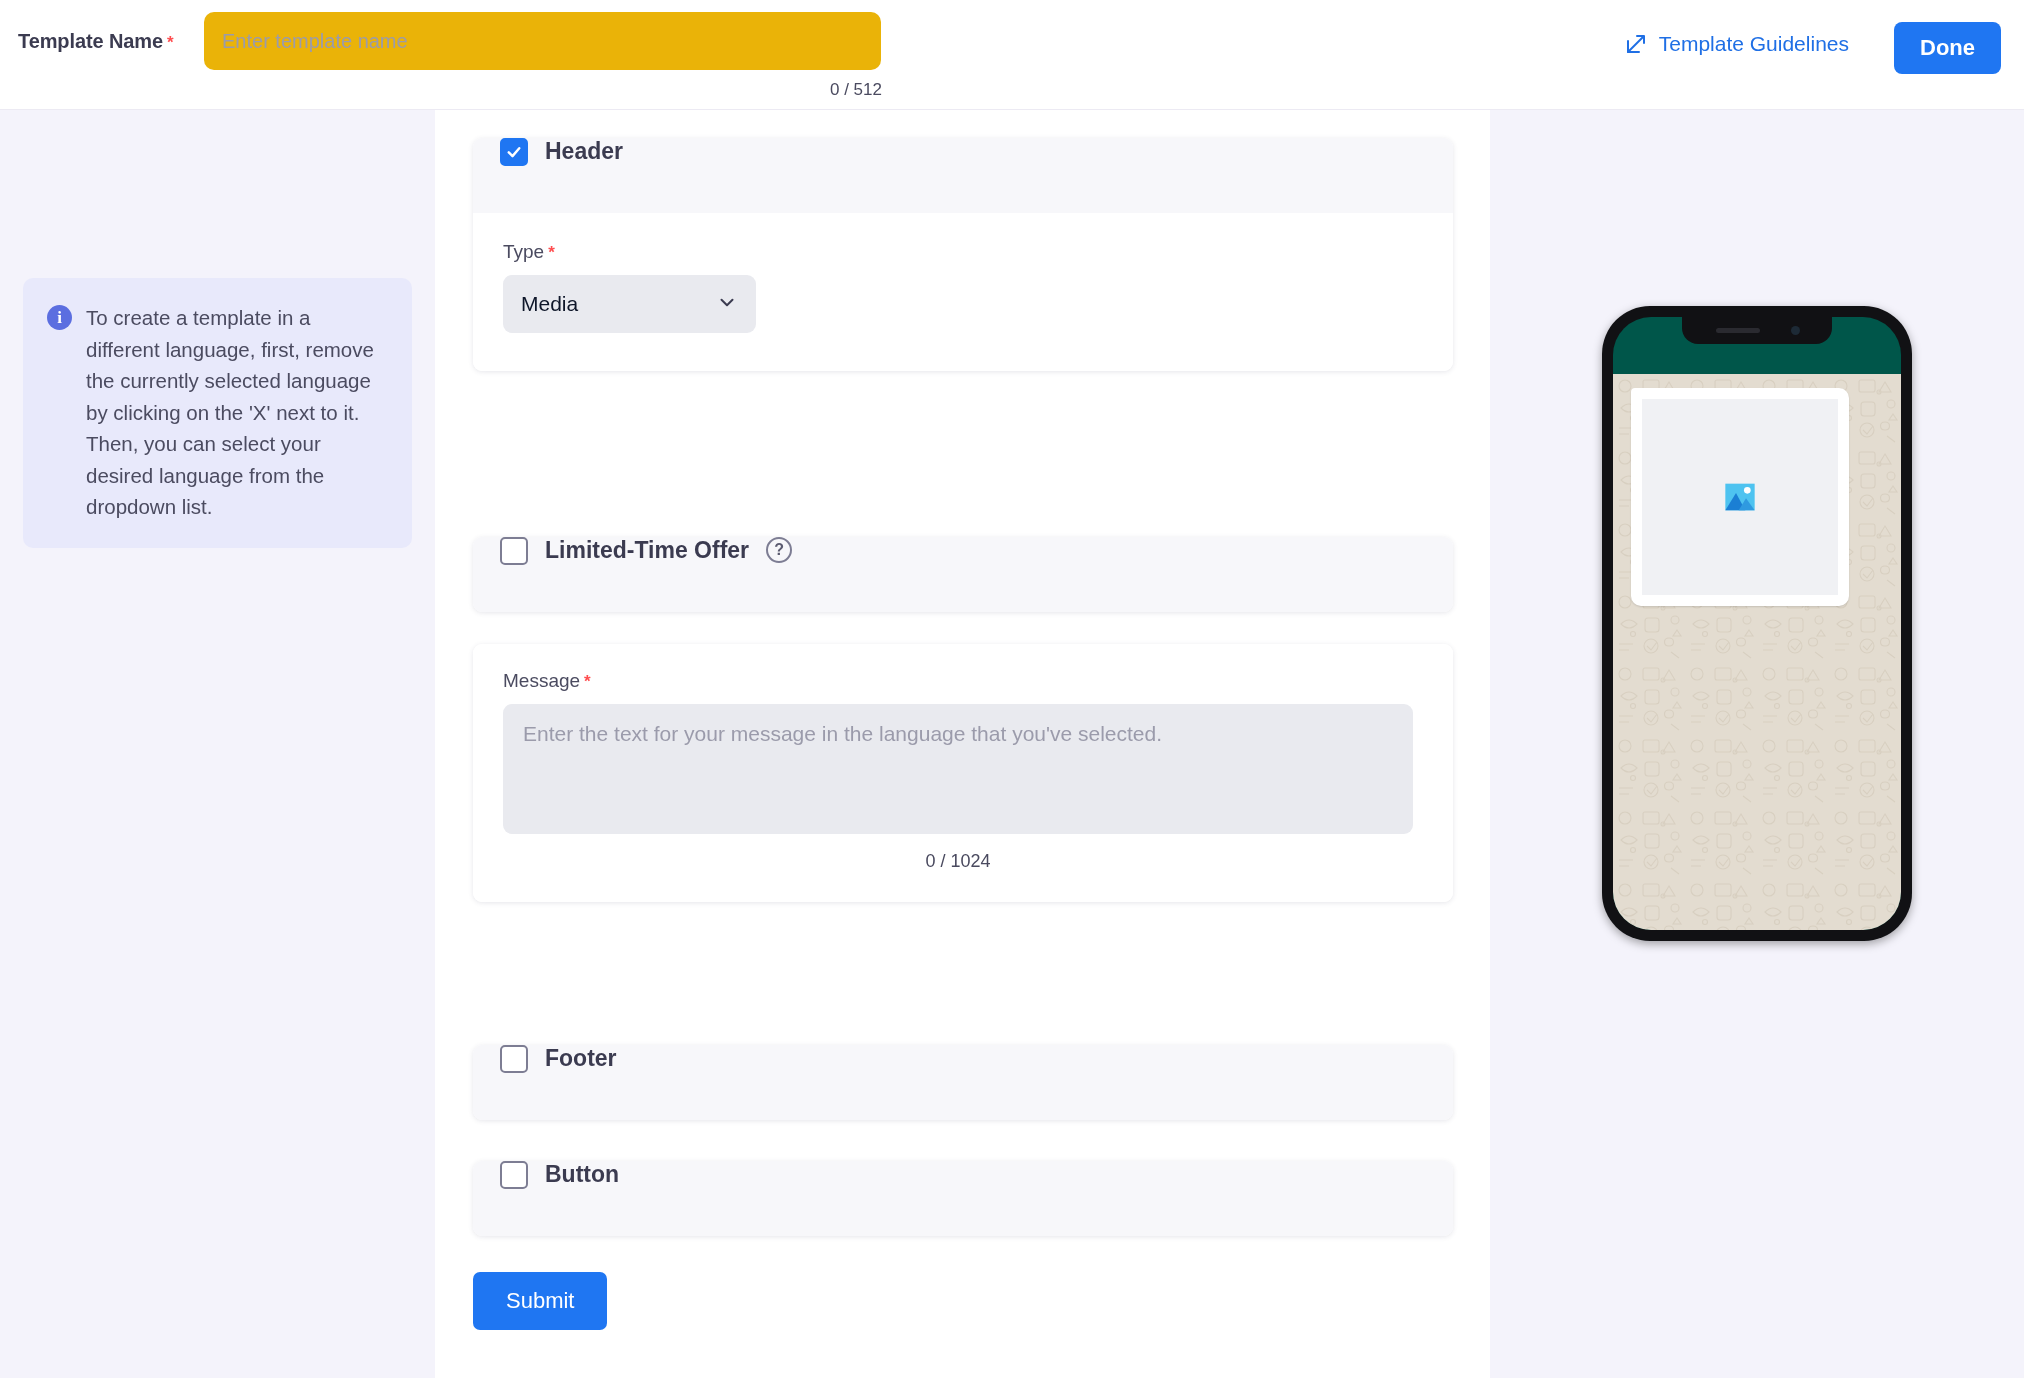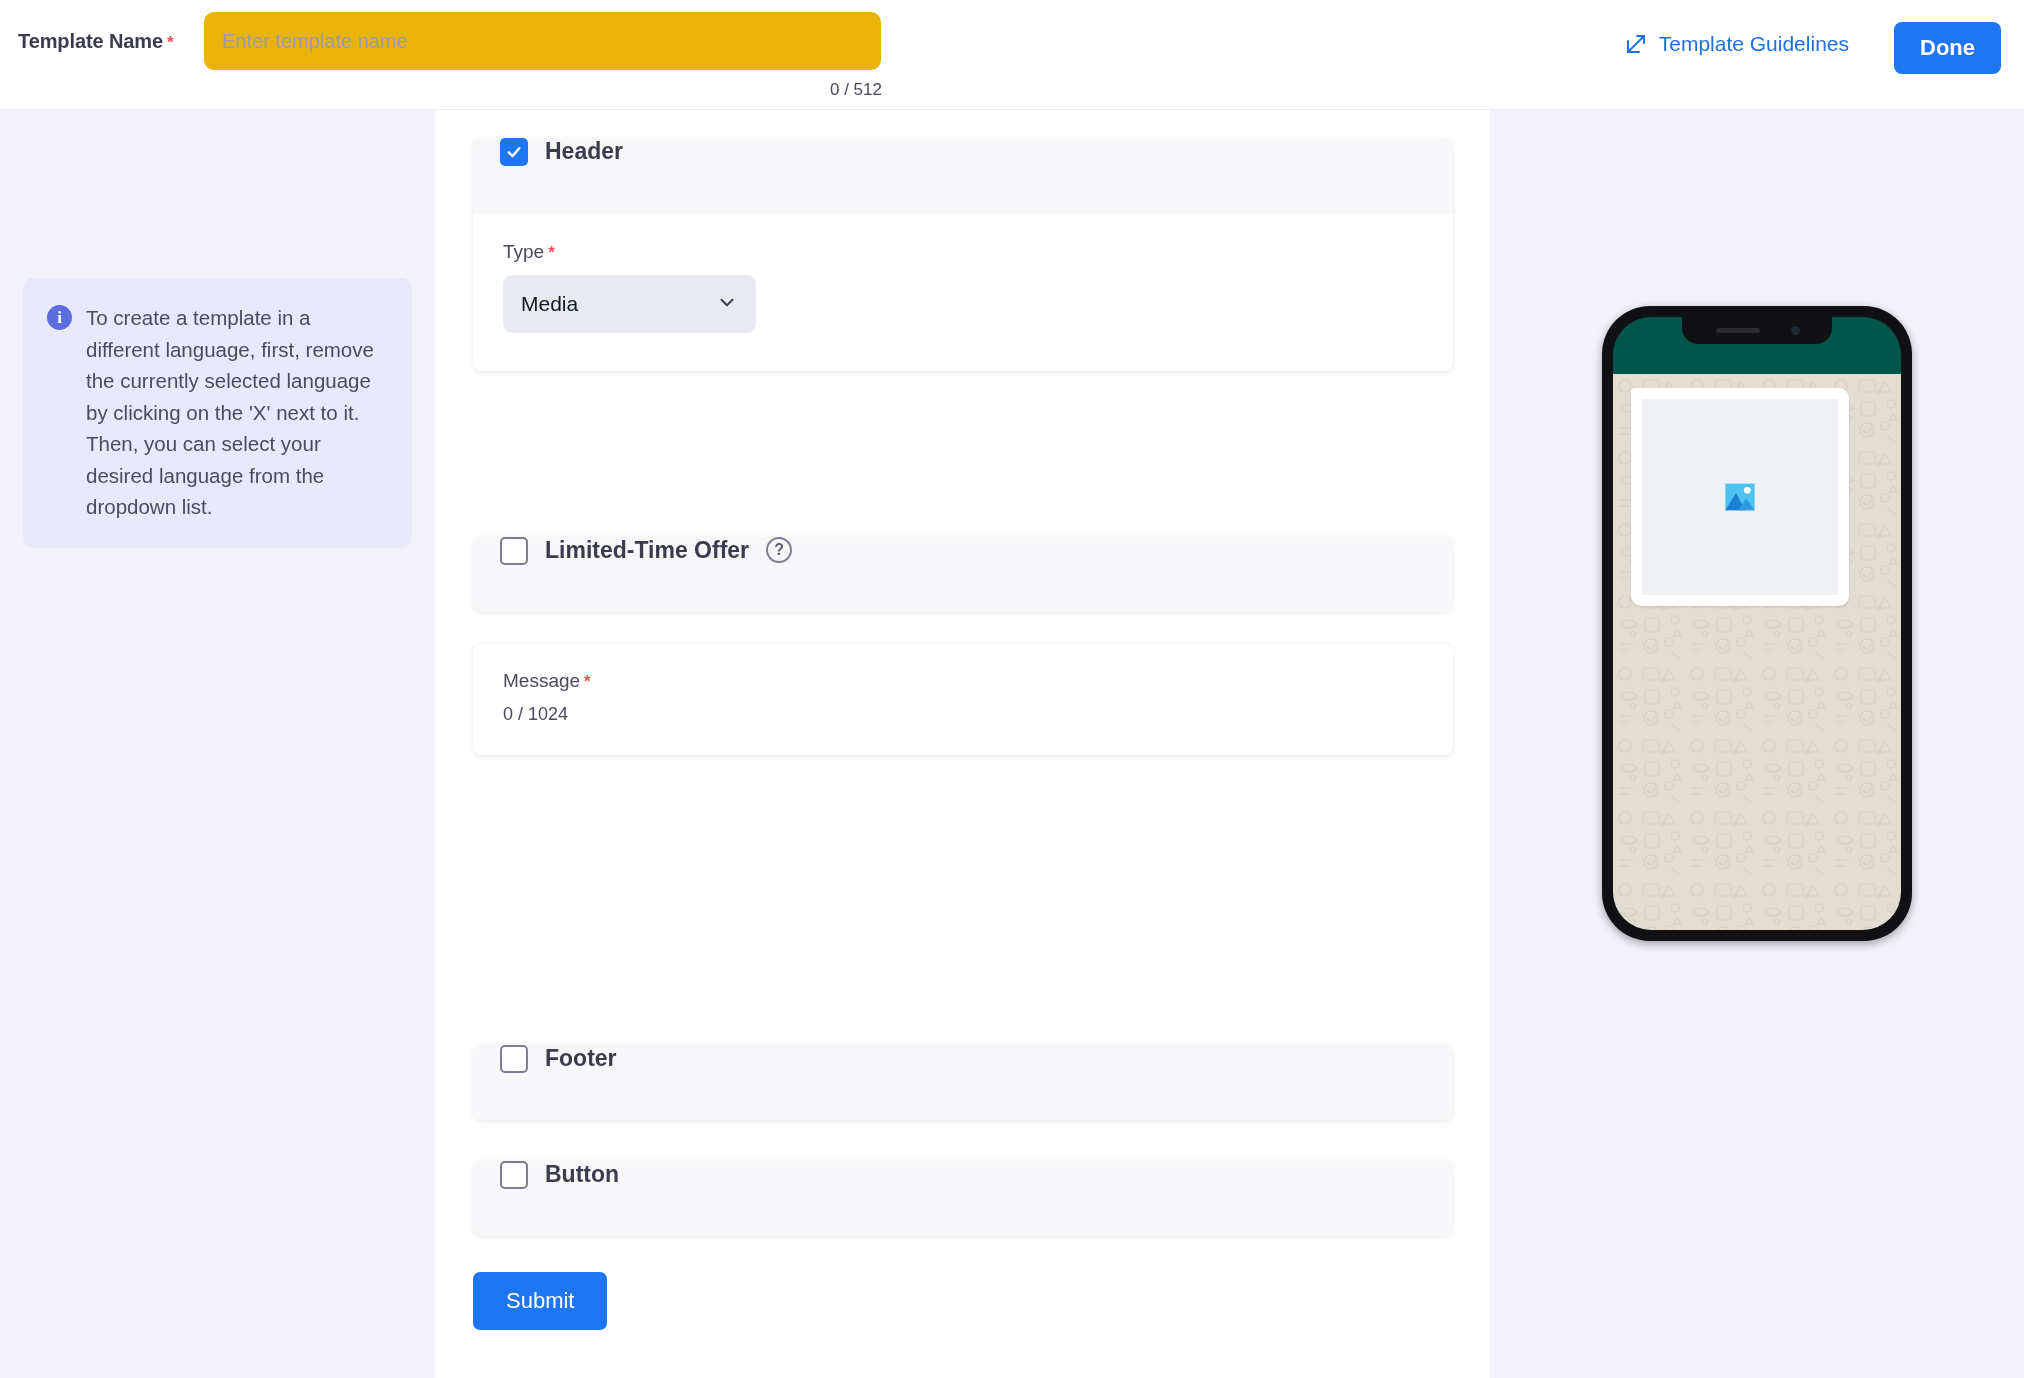--- a/index.html
+++ b/index.html
@@ -139,21 +139,21 @@
 
   
   .body-inner { background:#fff; padding:26px 40px 30px 30px; }
   .msg-area {
     width:100%; height:130px; background:#e9eaef; border:none;
     border-radius:9px; padding:18px 20px; resize:none;
     font-size:21px; color:#3b3b50; font-family:"Liberation Sans", sans-serif;
     outline:none;
   }
   .msg-area::placeholder { color:#9b9bab; }
-  .msg-counter { text-align:left; font-size:18px; color:#4a4a5f; }
+  .msg-counter { text-align:center; font-size:18px; color:#4a4a5f; margin-top:13px; }
 
   .submit-btn {
     position:absolute; left:38px; background:#1f76f2; color:#fff; border:none;
     border-radius:7px; height:58px; padding:0 33px; font-size:22px;
     font-family:"Liberation Sans", sans-serif; cursor:pointer;
   }
 
   
   .preview {
     position:absolute; left:1490px; top:110px; width:534px; height:1268px;
@@ -267,20 +267,21 @@
         <span class="card-title">Limited-Time Offer</span>
         <span class="help-icon">?</span>
       </div>
     </div>
 
     <div class="card" style="top:534px;">
       <div class="body-inner">
         <div class="field-label">
           <span>Message</span><span class="req-star">*</span>
         </div>
+        <textarea class="msg-area" placeholder="Enter the text for your message in the language that you've selected." style=""></textarea>
         <div class="msg-counter">0 / 1024</div>
       </div>
     </div>
 
     <div class="card" style="top:935px;">
       <div class="card-head plain">
         <span class="cb">
           
         </span>
         <span class="card-title">Footer</span>

